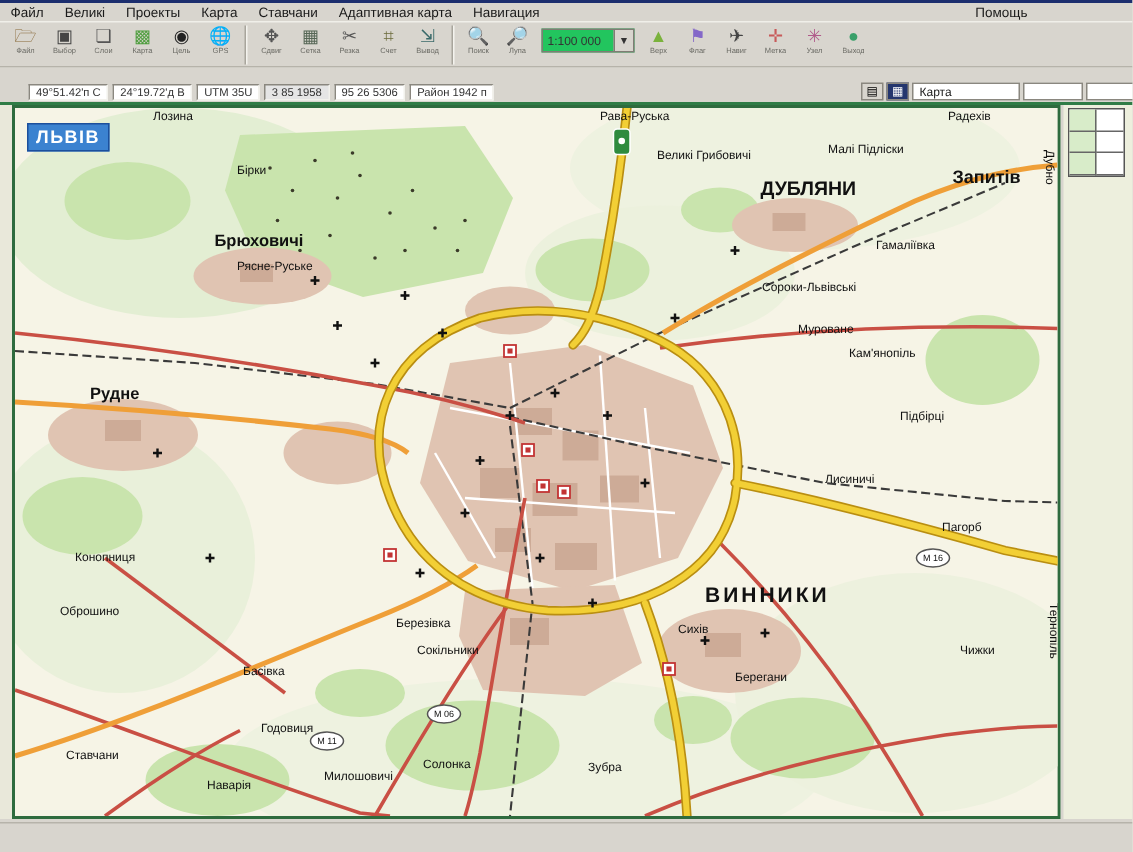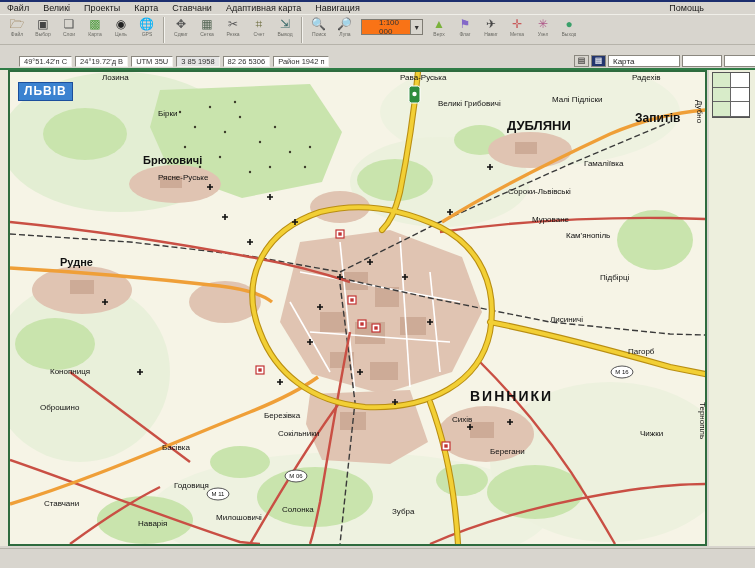--- a/index.html
+++ b/index.html
@@ -8,33 +8,33 @@
 
   #window { position:absolute; inset:0; background:#d8d5ce; }
 
   
   #titlestrip { position:absolute; left:0; top:0; width:755px; height:2px; background:#1c2e6e; }
 
   
   #menubar { position:absolute; left:0; top:2px; width:755px; height:12px; background:#d8d5ce;
              display:flex; align-items:center; font-size:9px; color:#1a1a1a; }
   #menubar .menu-item { padding:0 7px; white-space:nowrap; cursor:default; }
-  #menubar .menu-item.push-right { margin-left:auto; margin-right:44px; }
+  #menubar .menu-item.push-right { margin-left:auto; margin-right:63px; }
 
   
   #toolbar { position:absolute; left:0; top:14px; width:755px; height:31px; background:#d8d5ce;
              border-top:1px solid #f0efe9; border-bottom:1px solid #b6b3aa;
              display:flex; align-items:flex-start; padding:1px 2px 0 4px; }
   .tbtn { width:24px; height:28px; margin:0 1px; display:flex; flex-direction:column; align-items:center;
           justify-content:flex-start; border:1px solid transparent; border-radius:2px; background:transparent; }
   .tbtn .glyph { font-size:12px; line-height:14px; height:14px; }
   .tbtn .tlabel { font-size:5px; line-height:6px; color:#6a6a64; max-width:24px; overflow:hidden; white-space:nowrap; }
   .tsep { width:2px; height:26px; margin:1px 3px; border-left:1px solid #aoa; border-left:1px solid #a8a59c; border-right:1px solid #f4f3ee; }
-  .tcombo { width:62px; height:16px; margin:3px 3px 0 3px; background:#f97316; border:1px solid #7f7c74;
-            display:flex; align-items:center; justify-content:space-between; font-size:8px; color:#333; padding-left:17px; }
+  .tcombo { width:62px; height:16px; margin:3px 3px 0 3px; background:#22c55e; border:1px solid #7f7c74;
+            display:flex; align-items:center; justify-content:space-between; font-size:8px; color:#333; padding-left:3px; }
   .tcombo .arrowbox { width:13px; height:14px; background:#d8d5ce; border-left:1px solid #7f7c74;
                       display:flex; align-items:center; justify-content:center; font-size:7px; color:#333; }
 
   
   #gapstrip { position:absolute; left:0; top:45px; width:755px; height:9px; background:#d8d5ce; }
 
   
   #statusbar { position:absolute; left:17px; top:54px; width:755px; height:14px; background:#d8d5ce;
                display:flex; align-items:center; padding:0 2px; }
   .seg { height:11px; background:#fff; border:1px solid #8a877f; border-right-color:#f2f1ec; border-bottom-color:#f2f1ec;
@@ -176,21 +176,21 @@
     </div>
 
   <div id="gapstrip"></div>
 
   <div id="statusbar">
     <span id="segments" style="display:flex;align-items:center;">
         <span class="seg">49°51.42'п С</span>
         <span class="seg">24°19.72'д В</span>
         <span class="seg">UTM 35U</span>
         <span class="seg hl">3 85 1958</span>
-        <span class="seg">82 26 5306</span>
+        <span class="seg">95 26 5306</span>
         <span class="seg">Район 1942 п</span>
       </span>
     <span class="sb-right">
       <span class="sb-btn">▤</span>
       <span class="sb-btn dark">▦</span>
       <span class="sb-field" style="width:72px;">Карта</span>
       <span class="sb-field" style="width:40px;"></span>
       <span class="sb-field" style="width:44px;"></span>
     </span>
   </div>

